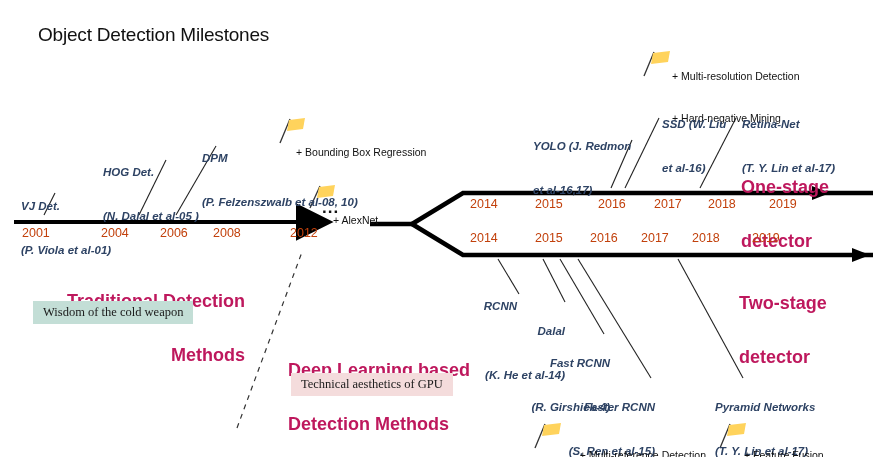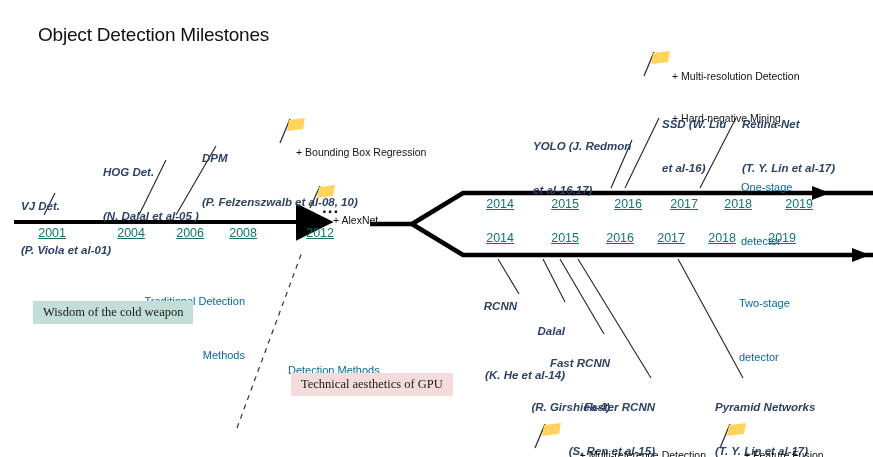--- a/index.html
+++ b/index.html
@@ -35,32 +35,31 @@
     color:#2e4364;
     font-style:italic;
     font-weight:bold;
     font-size:11.5px;
     line-height:14.5px;
   }
   .method.right{text-align:right;}
 
   
   .year{
-    color:#0f766e;
+    color:#c2410c;
     font-size:12.5px;
-    text-align:right;
+    text-align:left;
     width:44px;
-    text-decoration:underline;
   }
 
   
   .heading{
-    color:#0369a1;
-    font-weight:normal;
-    font-size:11px;
+    color:#be185d;
+    font-weight:bold;
+    font-size:18px;
     line-height:18px;
   }
   .heading.right{text-align:right;}
 
   
   .chip{
     font-family:"Liberation Serif", serif;
     font-weight:normal;
     font-size:12.5px;
     color:#1a1a1a;
@@ -185,20 +184,21 @@
   <div class="txt ellipsis" style="left:322px; top:198px;">...</div>
 
   <div class="txt heading right" style="left:60px; top:256px; width:185px;">
     <div>Traditional Detection</div>
     <div>Methods</div>
   </div>
 
   <div class="txt chip" style="left:33px; top:301px; background:#c3ded6;">Wisdom of the cold weapon</div>
 
   <div class="txt heading" style="left:288px; top:325px;">
+    <div>Deep Learning based</div>
     <div>Detection Methods</div>
   </div>
 
   <div class="txt chip" style="left:291px; top:373px; background:#f4dcdc;">Technical aesthetics of GPU</div>
 
   <div class="txt annot" style="left:672px; top:41px;">
     <div><span>+ Multi-resolution Detection</span></div>
     <div><span>+ Hard-negative Mining</span></div>
   </div>
 

